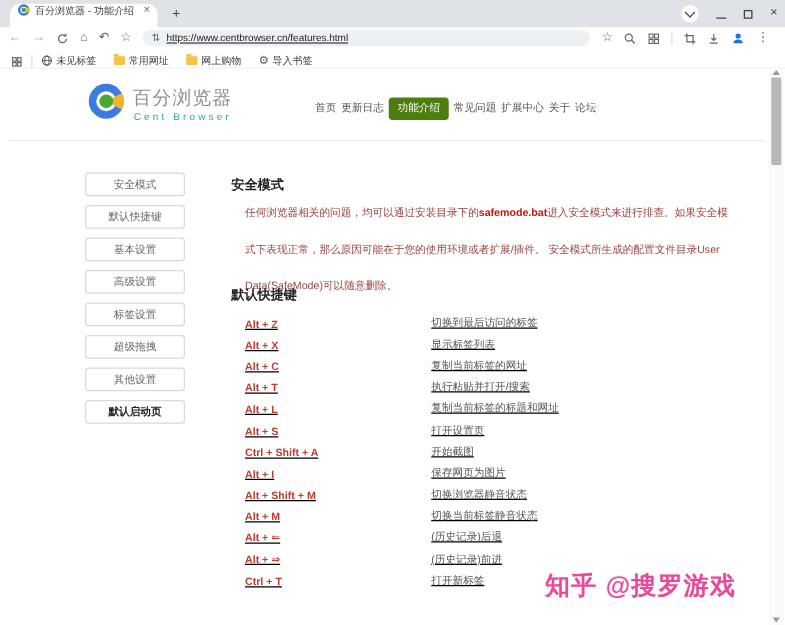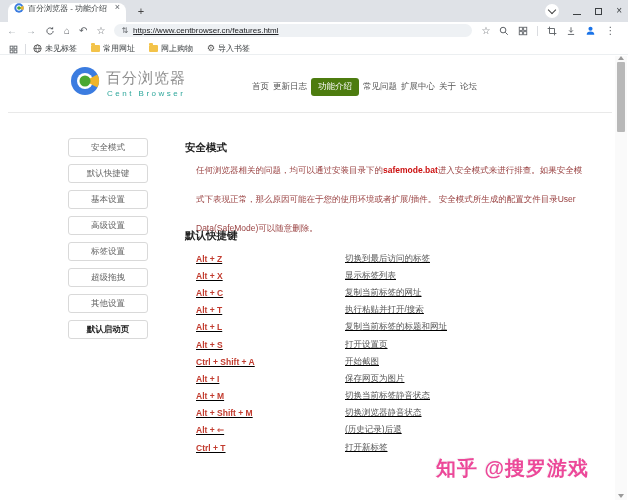--- a/index.html
+++ b/index.html
@@ -250,30 +250,34 @@
       </div>
     <div class="srow">
         <span class="skey">Ctrl + Shift + A</span>
         <span class="sdesc">开始截图</span>
       </div>
     <div class="srow">
         <span class="skey">Alt + I</span>
         <span class="sdesc">保存网页为图片</span>
       </div>
     <div class="srow">
+        <span class="skey">Alt + Shift + M</span>
+        <span class="sdesc">切换浏览器静音状态</span>
+      </div>
+    <div class="srow">
         <span class="skey">Alt + M</span>
         <span class="sdesc">切换当前标签静音状态</span>
       </div>
     <div class="srow">
-        <span class="skey">Alt + Shift + M</span>
-        <span class="sdesc">切换浏览器静音状态</span>
-      </div>
-    <div class="srow">
         <span class="skey">Alt + ⇐</span>
         <span class="sdesc">(历史记录)后退</span>
+      </div>
+    <div class="srow">
+        <span class="skey">Alt + ⇒</span>
+        <span class="sdesc">(历史记录)前进</span>
       </div>
     <div class="srow">
         <span class="skey">Ctrl + T</span>
         <span class="sdesc">打开新标签</span>
       </div>
   </div>
 
   <div class="watermark">知乎 @搜罗游戏</div>
 </div>
 

